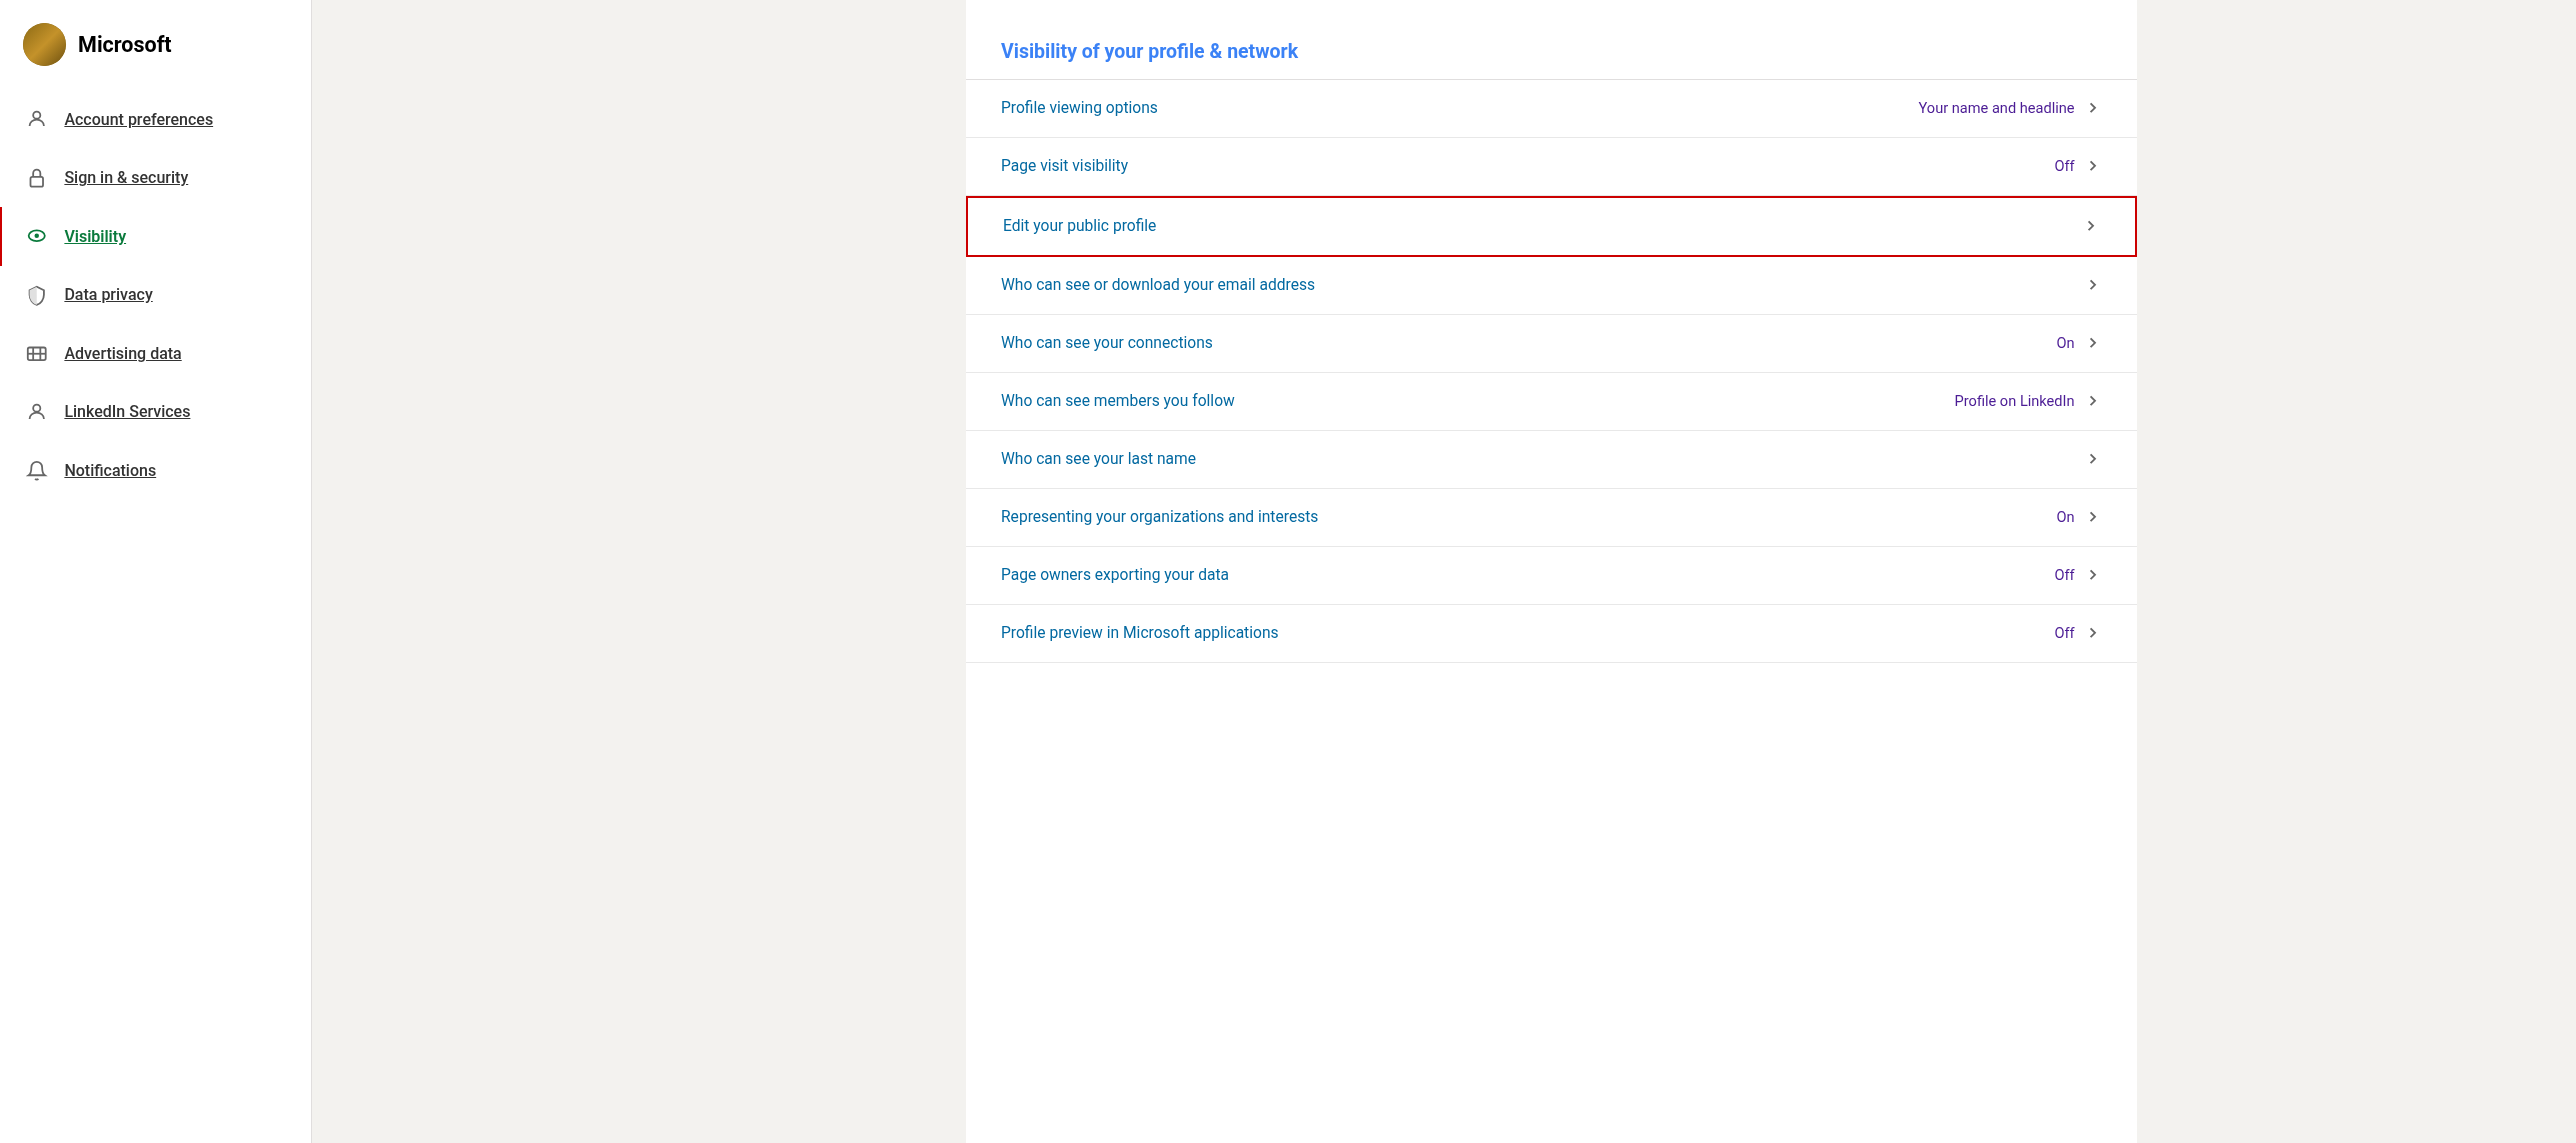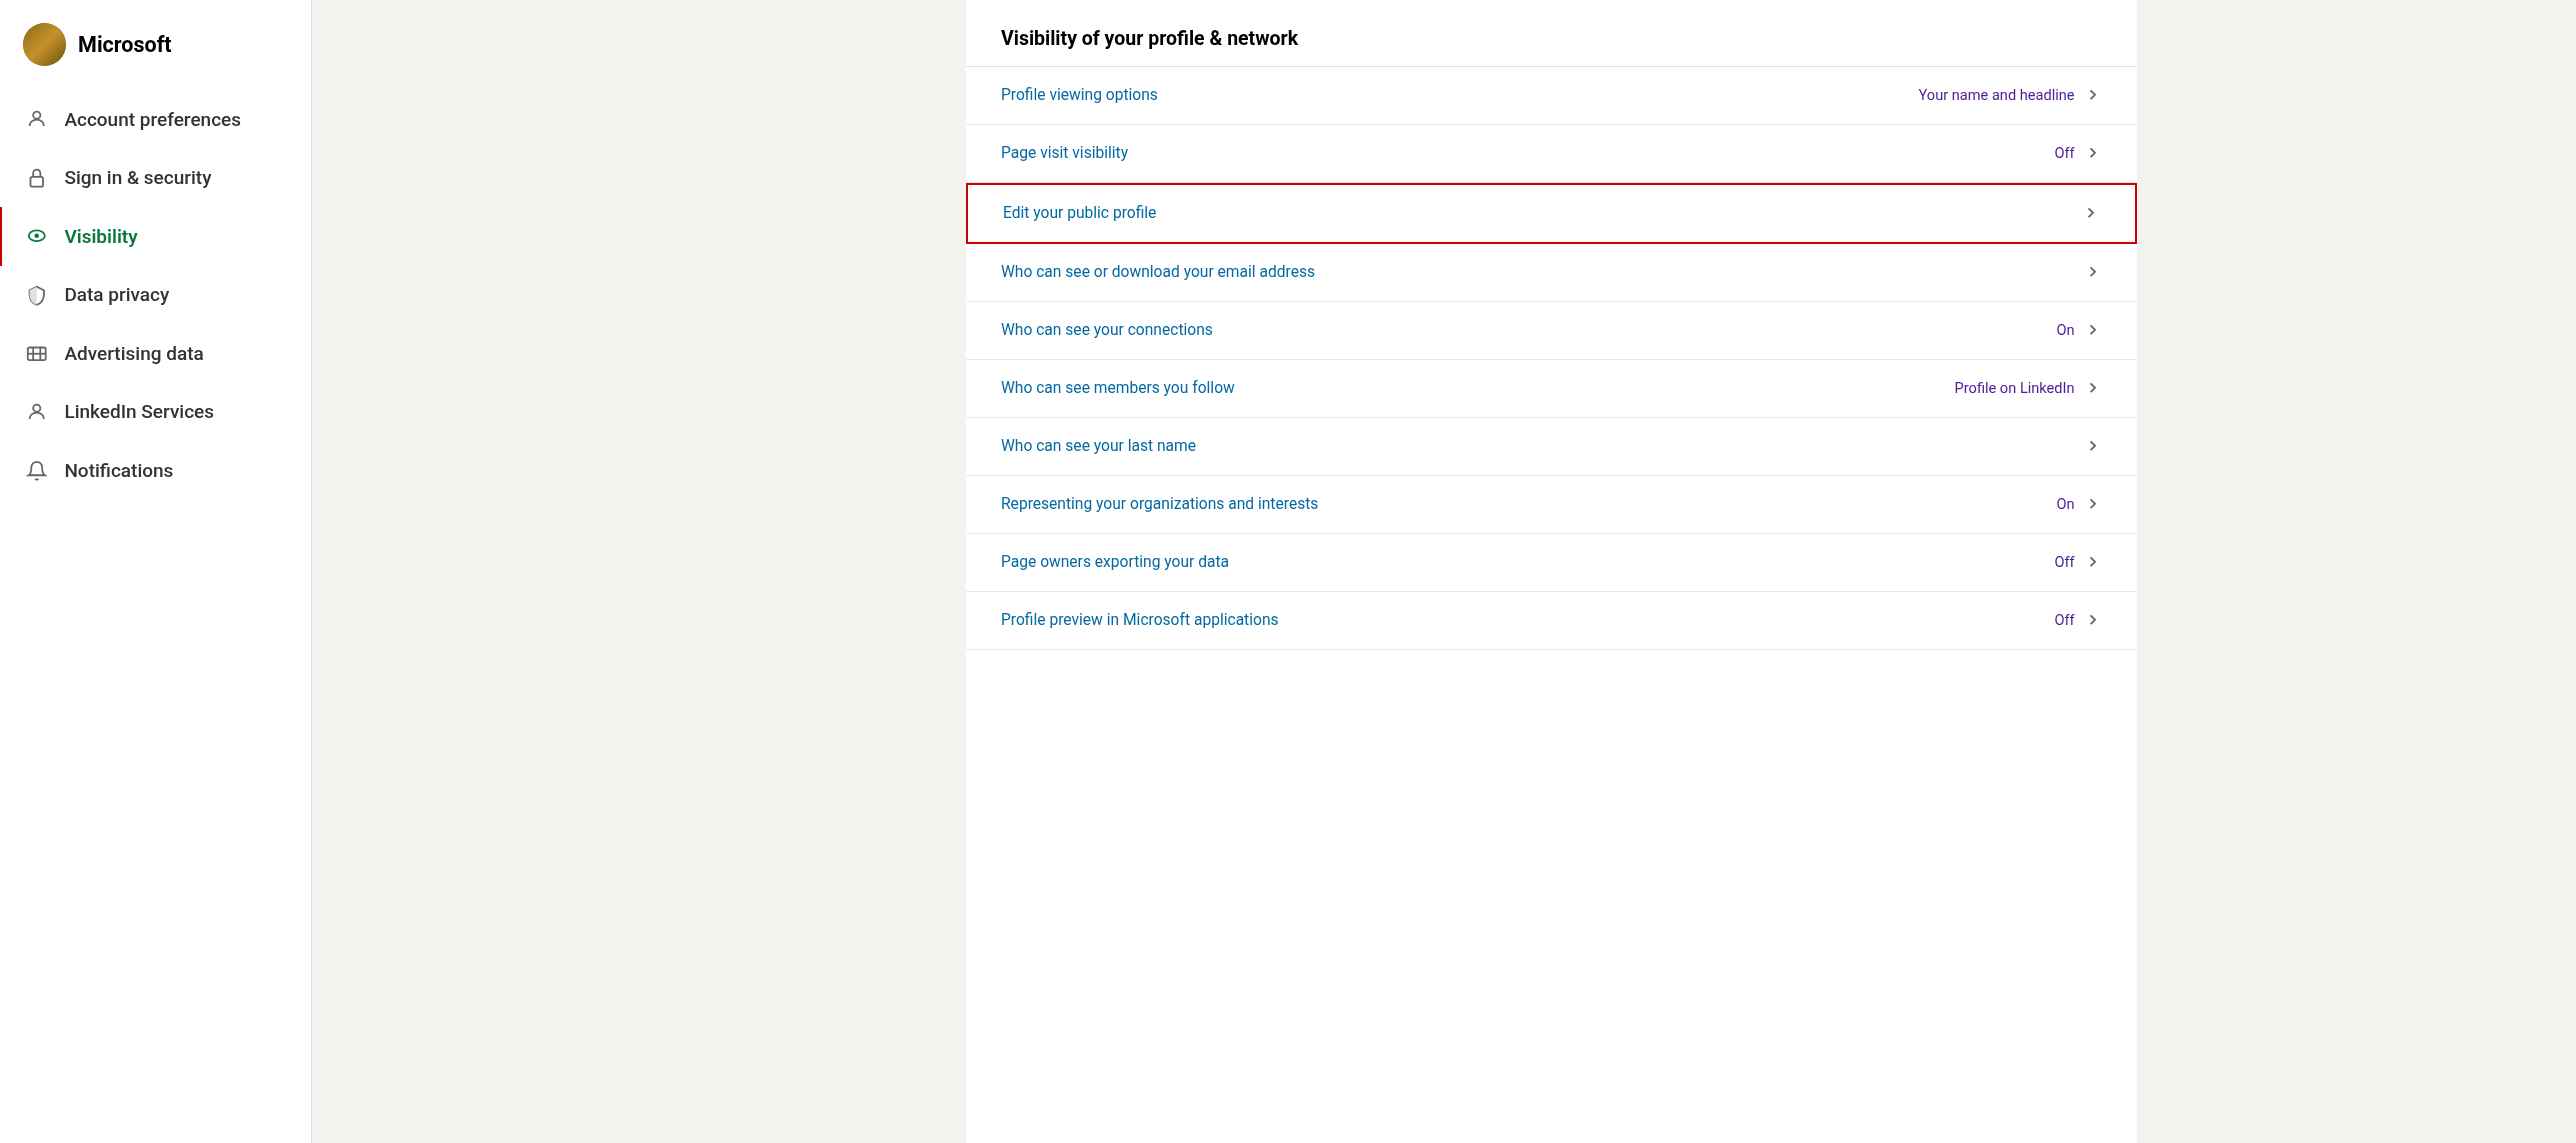--- a/index.html
+++ b/index.html
@@ -93,23 +93,24 @@
       width: 23.4px;
       height: 23.4px;
       display: flex;
       align-items: center;
       justify-content: center;
       flex-shrink: 0;
       color: #666;
     }
 
     .item-label {
-      font-size: 19px;
+      font-size: 16px;
       font-weight: 500;
       color: #333;
+      text-decoration: underline;
     }
 
     
     .main-content {
       flex: 1;
       background: #f3f2ef;
       display: flex;
       justify-content: center;
       padding: 0;
     }
@@ -118,23 +119,24 @@
       background: #fff;
       width: 100%;
       max-width: 1171px;
       margin: 0;
       padding: 0;
     }
 
     .section-title {
       font-size: 19.5px;
       font-weight: 700;
-      color: #000000;
+      color: #3b82f6;
       padding: 27px 35px 15.6px 35px;
       border-bottom: 1px solid #e0dede;
+      margin-top: 13px;
     }
 
     .settings-list {
       display: flex;
       flex-direction: column;
     }
 
     .settings-item {
       display: flex;
       align-items: center;

